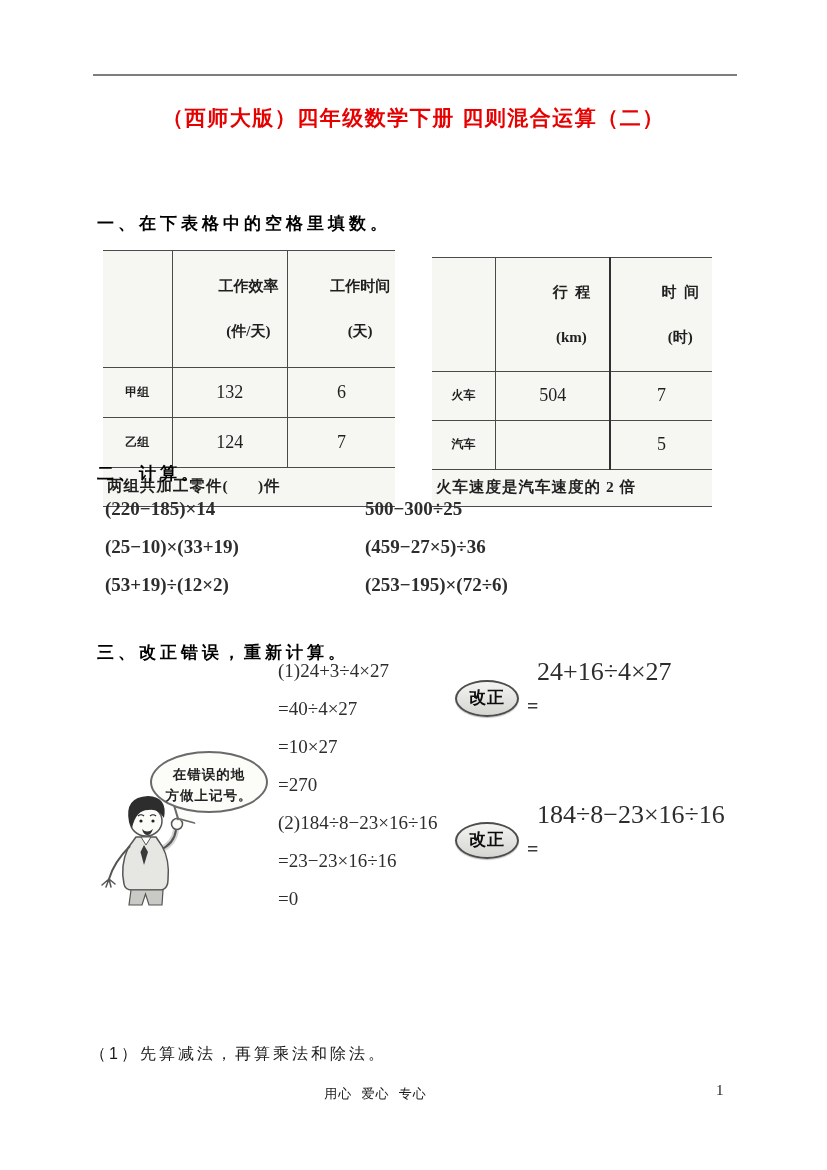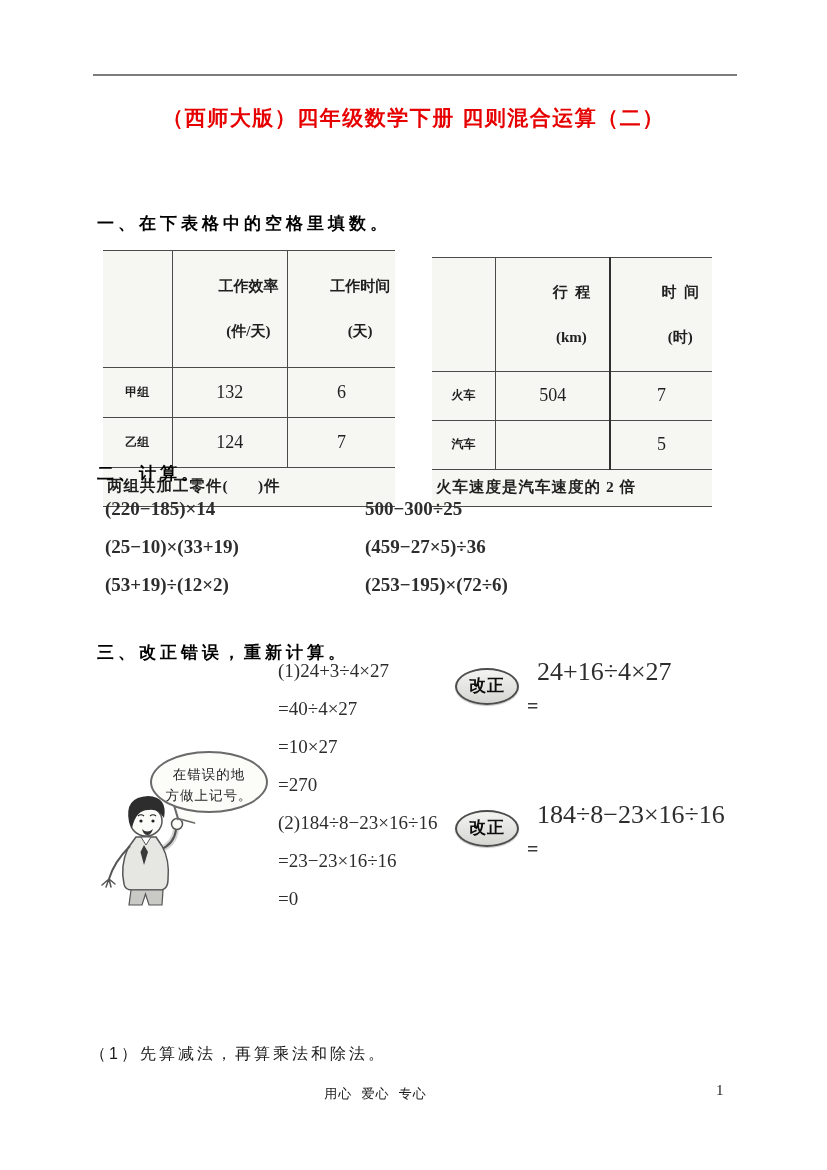--- a/index.html
+++ b/index.html
@@ -75,38 +75,39 @@
   }
   .work-col div{height:38px;line-height:38px;}
 
   .badge{
     width:60px;height:33px;
     border:2.2px solid #4d4d4d;border-radius:50%;
     background:linear-gradient(#f4f4f2,#d5d5d2);
     text-align:center;line-height:32px;
     font-weight:bold;font-size:17px;color:#0d0d0d;letter-spacing:1px;
     box-shadow:0 1px 1px rgba(0,0,0,.25);
+    margin-top:12px;
   }
   .badge1{left:455px;top:668px;}
   .badge2{left:455px;top:810px;}
   .restate{font-family:"Liberation Serif", serif;font-size:26px;color:#2d2d2d;}
   .restate1{left:537px;top:657px;}
   .restate2{left:537px;top:800px;}
   .eqsign{font-family:"Liberation Serif", serif;font-size:20px;color:#3a3a3a;font-weight:bold;}
   .eq1{left:527px;top:695px;}
   .eq2{left:527px;top:838px;}
 
   
   .bubble{
     left:150px;top:751px;width:118px;height:62px;
     background:#fcfcf9;
     border:2px solid #6a6a6a;
     border-radius:50%;
     text-align:center;
-    font-size:13.5px;font-weight:normal;color:#222;
+    font-size:13.5px;font-weight:bold;color:#222;
     letter-spacing:1px;line-height:1.55;
     padding-top:12px;box-sizing:border-box;
     z-index:2;
   }
   .bubble-tail{
     left:176px;top:806px;width:14px;height:14px;
     background:#fcfcf9;
     border-left:2px solid #6a6a6a;
     border-bottom:2px solid #6a6a6a;
     transform:skewX(32deg) rotate(18deg);

